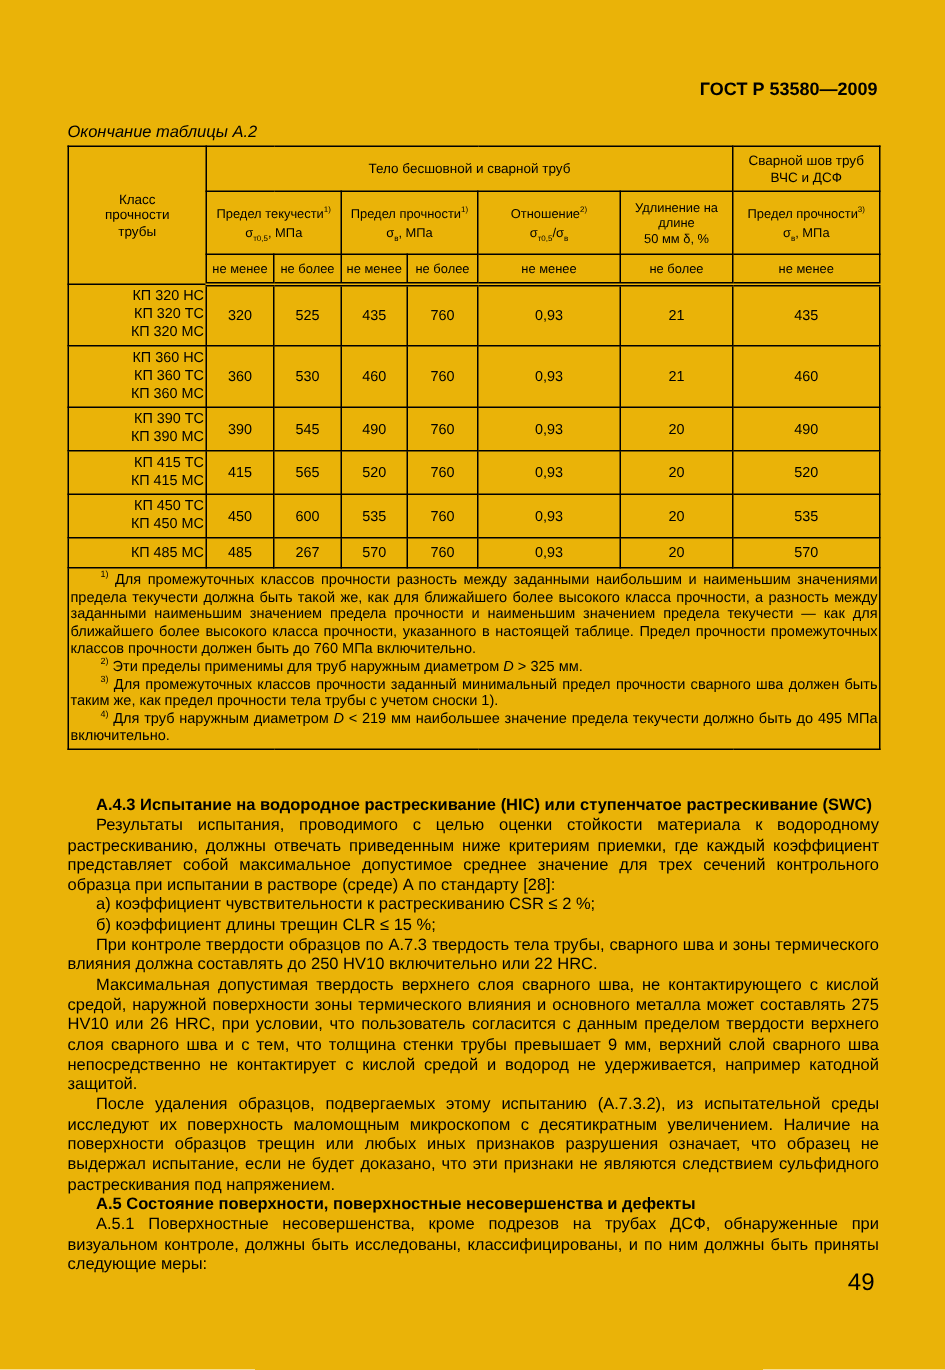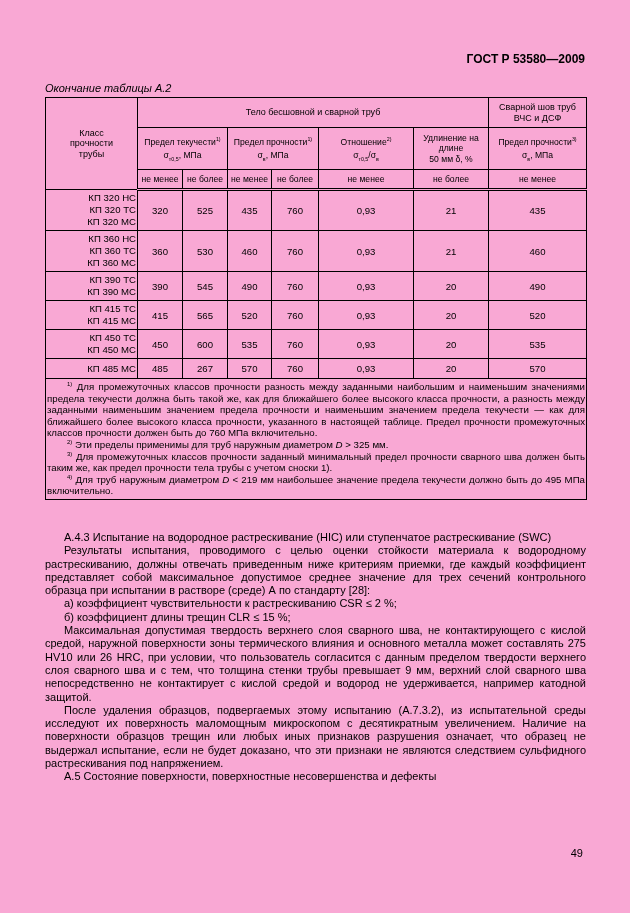--- a/index.html
+++ b/index.html
@@ -1,21 +1,21 @@
 <!DOCTYPE html>
 <html><head>
 <meta charset="utf-8">
 <style>
   * { margin: 0; padding: 0; box-sizing: border-box; }
   html, body { background: #fff; }
   .page {
     position: relative;
     width: 630px;
     height: 913px;
-    background: #f9a8d4;
+    background: #eab308;
     color: #000000;
     font-family: "Liberation Sans", sans-serif;
     overflow: hidden;
   }
   .doc-number {
     position: absolute;
     top: 52px;
     right: 45px;
     font-size: 12px;
     font-weight: bold;
@@ -77,27 +77,27 @@
     position: absolute;
     top: 531px;
     left: 45px;
     width: 541px;
   }
   .body-text p {
     font-size: 11px;
     line-height: 13.3px;
     text-indent: 19px;
   }
-  .body-text p.h { font-weight: normal; }
+  .body-text p.h { font-weight: bold; }
   .body-text p.p { text-align: justify; }
   .page-number {
     position: absolute;
     top: 847px;
     right: 47px;
-    font-size: 11px;
+    font-size: 16px;
   }
 </style>
 </head>
 <body>
 
 <div class="page">
 
   <div class="doc-number">ГОСТ Р 53580—2009</div>
   <div class="table-caption">Окончание таблицы А.2</div>
 
@@ -229,20 +229,22 @@
         </td>
       </tr>
     </tbody>
   </table>
 
   <div class="body-text">
     <p class="h">А.4.3 Испытание на водородное растрескивание (HIC) или ступенчатое растрескивание (SWC)</p>
     <p class="p">Результаты испытания, проводимого с целью оценки стойкости материала к водородному растрескиванию, должны отвечать приведенным ниже критериям приемки, где каждый коэффициент представляет собой максимальное допустимое среднее значение для трех сечений контрольного образца при испытании в растворе (среде) А по стандарту [28]:</p>
     <p class="li">а) коэффициент чувствительности к растрескиванию CSR ≤ 2 %;</p>
     <p class="li">б) коэффициент длины трещин CLR ≤ 15 %;</p>
+    <p class="p">При контроле твердости образцов по А.7.3 твердость тела трубы, сварного шва и зоны термического влияния должна составлять до 250 HV10 включительно или 22 HRC.</p>
     <p class="p">Максимальная допустимая твердость верхнего слоя сварного шва, не контактирующего с кислой средой, наружной поверхности зоны термического влияния и основного металла может составлять 275 HV10 или 26 HRC, при условии, что пользователь согласится с данным пределом твердости верхнего слоя сварного шва и с тем, что толщина стенки трубы превышает 9 мм, верхний слой сварного шва непосредственно не контактирует с кислой средой и водород не удерживается, например катодной защитой.</p>
     <p class="p">После удаления образцов, подвергаемых этому испытанию (А.7.3.2), из испытательной среды исследуют их поверхность маломощным микроскопом с десятикратным увеличением. Наличие на поверхности образцов трещин или любых иных признаков разрушения означает, что образец не выдержал испытание, если не будет доказано, что эти признаки не являются следствием сульфидного растрескивания под напряжением.</p>
     <p class="h">А.5 Состояние поверхности, поверхностные несовершенства и дефекты</p>
+    <p class="p">А.5.1 Поверхностные несовершенства, кроме подрезов на трубах ДСФ, обнаруженные при визуальном контроле, должны быть исследованы, классифицированы, и по ним должны быть приняты следующие меры:</p>
   </div>
 
   <div class="page-number">49</div>
 
 </div>
 
 </body></html>

